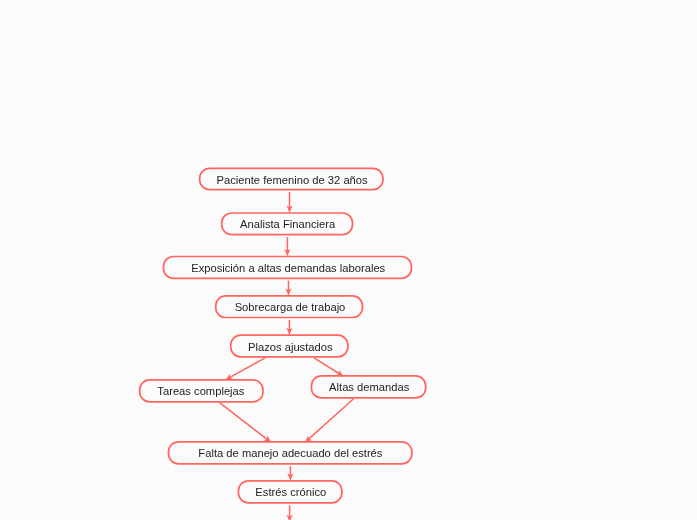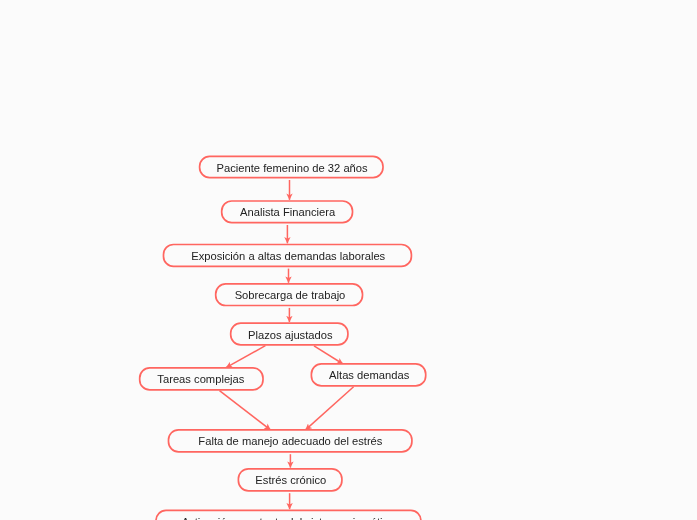--- a/index.html
+++ b/index.html
@@ -2,21 +2,21 @@
 <html><head>
 <meta charset="utf-8">
 <title>Flowchart</title>
 <style>
   html, body { margin:0; padding:0; }
   body {
     width:697px; height:520px; overflow:hidden;
     background:#fbfbfb;
     font-family:"Liberation Sans", sans-serif;
   }
-  #canvas { position:relative; width:697px; height:424px; }
+  #canvas { position:relative; width:697px; height:424px;margin-top:12px; }
   svg.diagram { position:absolute; left:0; top:0; display:block; }
   .nodetext {
     -webkit-font-smoothing:antialiased;
     font-family:"Liberation Sans", sans-serif;
     font-size:11.2px;
     fill:#222222;
     text-anchor:middle;
   }
   .nodebox { fill:#fbfbfb; stroke:#ff6660; stroke-width:1.7; }
   .edge { fill:none; stroke:#ff6660; stroke-width:1.5; }

